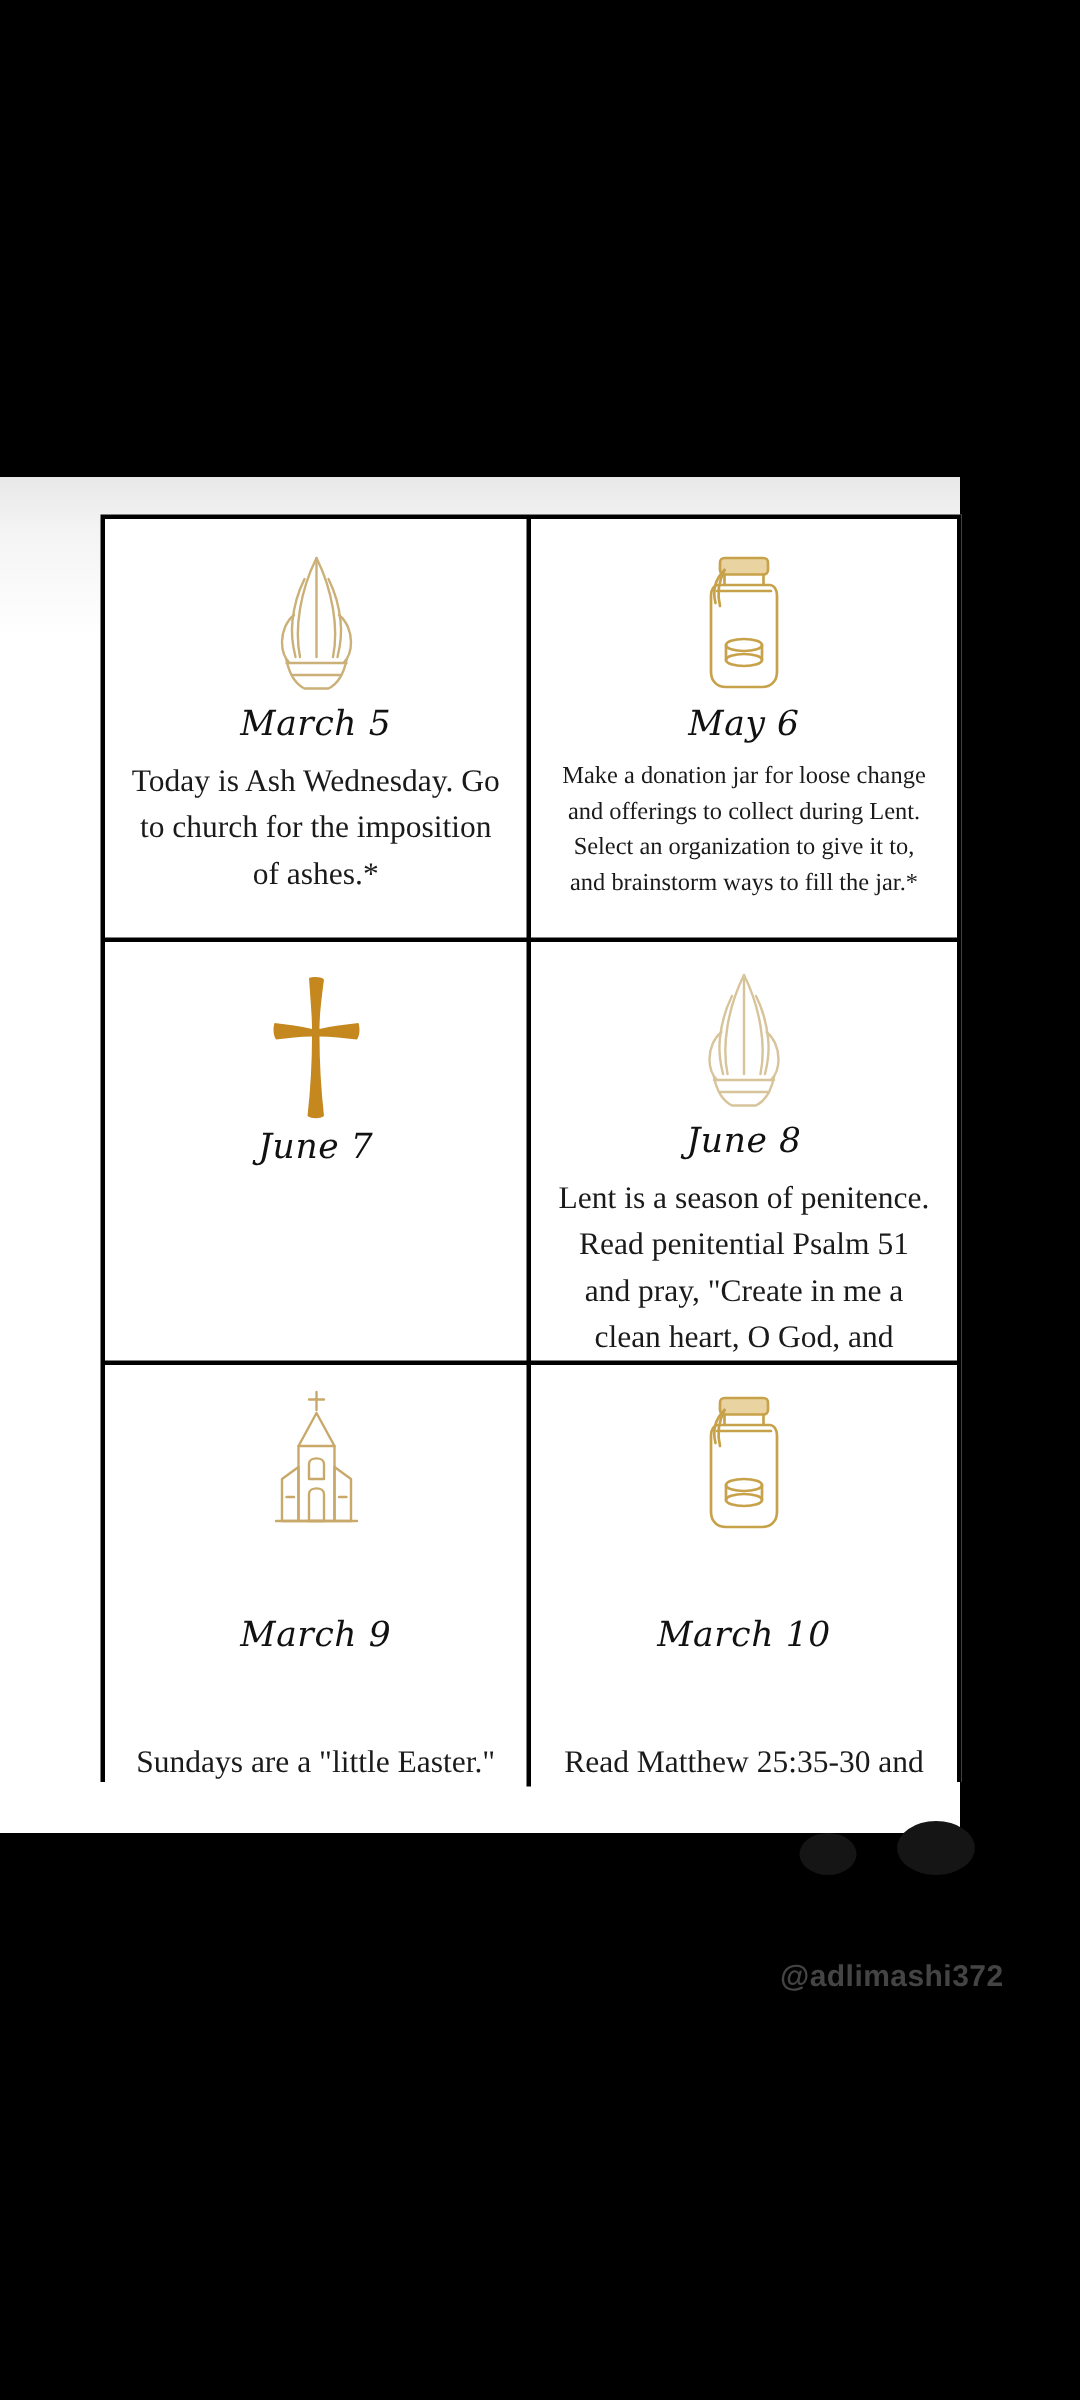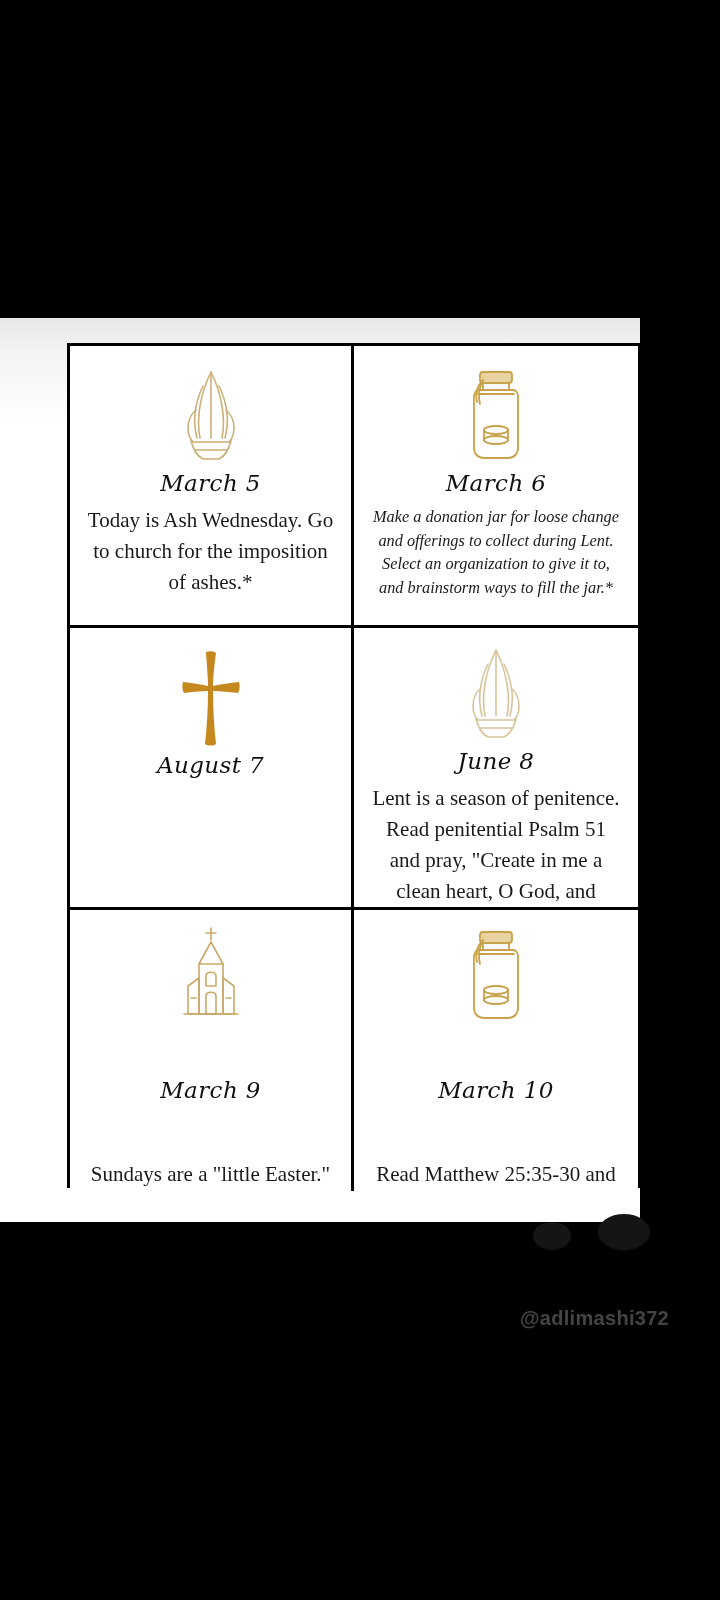--- a/index.html
+++ b/index.html
@@ -67,21 +67,21 @@
     margin-bottom: 9px;
     white-space: nowrap;
   }
   .body {
     font-family: "Liberation Serif", serif;
     font-size: 21px;
     line-height: 1.47;
     color: #1a1a1a;
     max-width: 252px;
   }
-  .body.small { font-size: 16.3px; line-height: 1.45; font-style: italic; }
+  .body.small { font-size: 16.3px; line-height: 1.45; }
 
   
   #watermark {
     position: absolute;
     left: 520px;
     top: 989px;
     font-family: "Liberation Sans", sans-serif;
     font-size: 20px;
     font-weight: bold;
     color: rgba(150,150,150,0.45);
@@ -133,31 +133,31 @@
             <path d="M22 19 L22 26 M48 19 L48 26"></path>
             <path d="M18 26 L52 26 C55 26 57 29 57 33 L57 84 C57 90 53 94 47 94 L23 94 C17 94 13 90 13 84 L13 33 C13 29 15 26 18 26 Z"></path>
             <path d="M17 30 L53 30"></path>
             <ellipse cx="35" cy="66" rx="12" ry="4"></ellipse>
             <ellipse cx="35" cy="76" rx="12" ry="4"></ellipse>
             <path d="M23 66 L23 76 M47 66 L47 76"></path>
             <path d="M22 16 C16 22 14 30 16 38"></path>
             <path d="M22 16 C18 24 17 32 19 40"></path>
           </svg>
         </div>
-        <div class="date">March 6</div>
+        <div class="date">May 6</div>
         <div class="body small">Make a donation jar for loose change and offerings to collect during Lent. Select an organization to give it to, and brainstorm ways to fill the jar.*</div>
       </div>
 
       <div class="cell">
         <div class="art">
           <svg width="72" height="104" viewBox="0 0 72 104" fill="#c4881f">
             <path d="M31 6 C34 5 39 5 41 7 C39 22 38 32 38 40 C46 38 55 37 64 36 C65 39 65 44 63 47 C54 46 46 45 38 45 C38 62 39 80 41 98 C38 100 33 100 30 98 C32 80 33 62 33 45 C25 45 17 46 9 47 C7 44 7 39 8 36 C17 37 25 38 33 40 C33 31 32 21 31 6 Z"></path>
           </svg>
         </div>
-        <div class="date">August 7</div>
+        <div class="date">June 7</div>
       </div>
 
       <div class="cell">
         <div class="art">
           <svg width="76" height="104" viewBox="0 0 76 104" fill="none" stroke="#d8c49a" stroke-width="1.6" stroke-linecap="round" stroke-linejoin="round">
             <path d="M38 8 C33 18 29 30 27 42 C25 54 25 64 27 74"></path>
             <path d="M38 8 C43 18 47 30 49 42 C51 54 51 64 49 74"></path>
             <path d="M30 22 C26 30 23 40 22 50 C21 58 22 66 24 74"></path>
             <path d="M46 22 C50 30 53 40 54 50 C55 58 54 66 52 74"></path>
             <path d="M23 46 C18 50 15 57 15 64 C15 70 17 75 20 78"></path>

